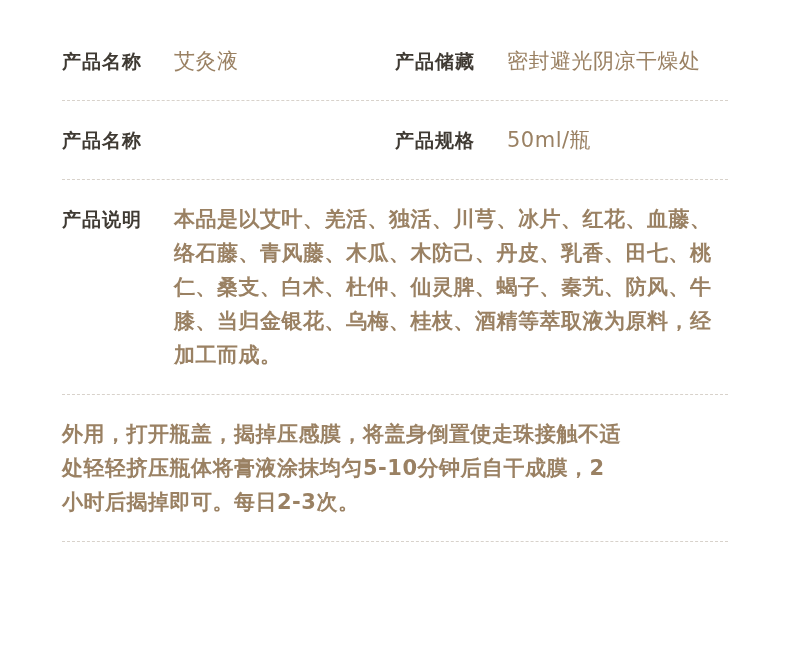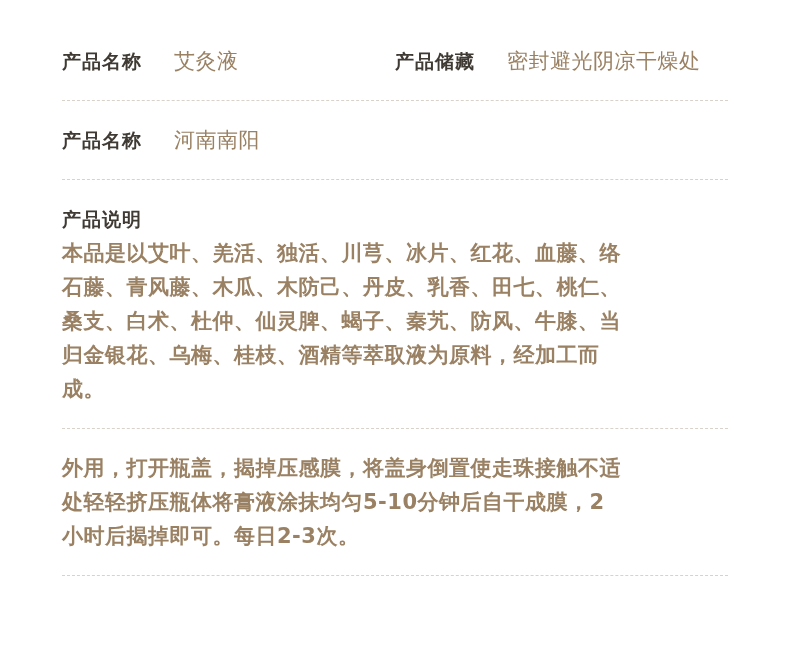--- a/index.html
+++ b/index.html
@@ -34,21 +34,20 @@
     display: flex;
     align-items: flex-start;
   }
   .cell.half {
     width: 50%;
     box-sizing: border-box;
   }
   .cell.full {
     width: 100%;
     box-sizing: border-box;
-    flex-direction: column;
   }
   .label {
     font-size: 19px;
     font-weight: bold;
     color: #3f3a33;
     line-height: 34px;
     white-space: nowrap;
     letter-spacing: 1px;
     flex: 0 0 auto;
     width: 112px;
@@ -80,21 +79,24 @@
     </div>
     <div class="cell half">
       <div class="label">产品储藏</div>
       <div class="value">密封避光阴凉干燥处</div>
     </div>
   </div>
 
   <div class="spec-row">
     <div class="cell half">
       <div class="label">产品名称</div>
-      <div class="value">河南南阳</div>
+    </div>
+    <div class="cell half">
+      <div class="label">产品规格</div>
+      <div class="value">50ml/瓶</div>
     </div>
   </div>
 
   <div class="spec-row">
     <div class="cell full">
       <div class="label">产品说明</div>
       <div class="value wide">本品是以艾叶、羌活、独活、川芎、冰片、红花、血藤、络石藤、青风藤、木瓜、木防己、丹皮、乳香、田七、桃仁、桑支、白术、杜仲、仙灵脾、蝎子、秦艽、防风、牛膝、当归金银花、乌梅、桂枝、酒精等萃取液为原料，经加工而成。</div>
     </div>
   </div>
 

